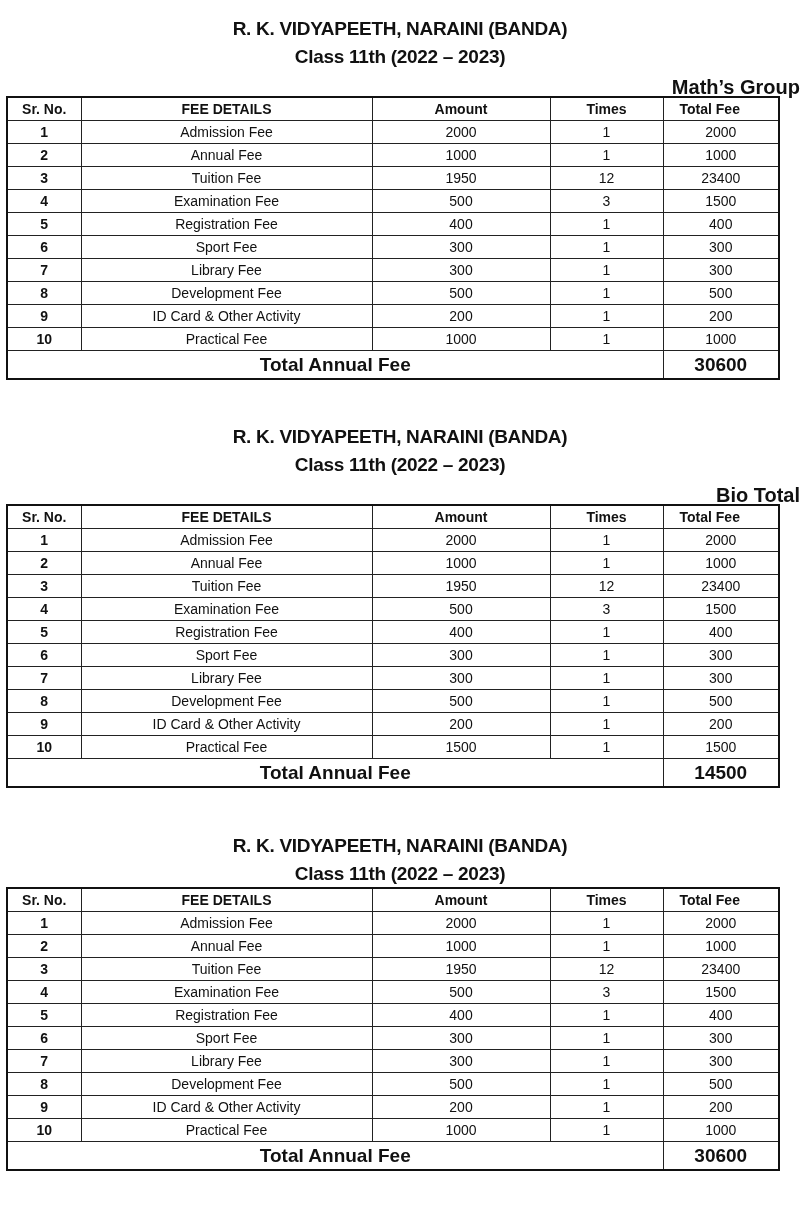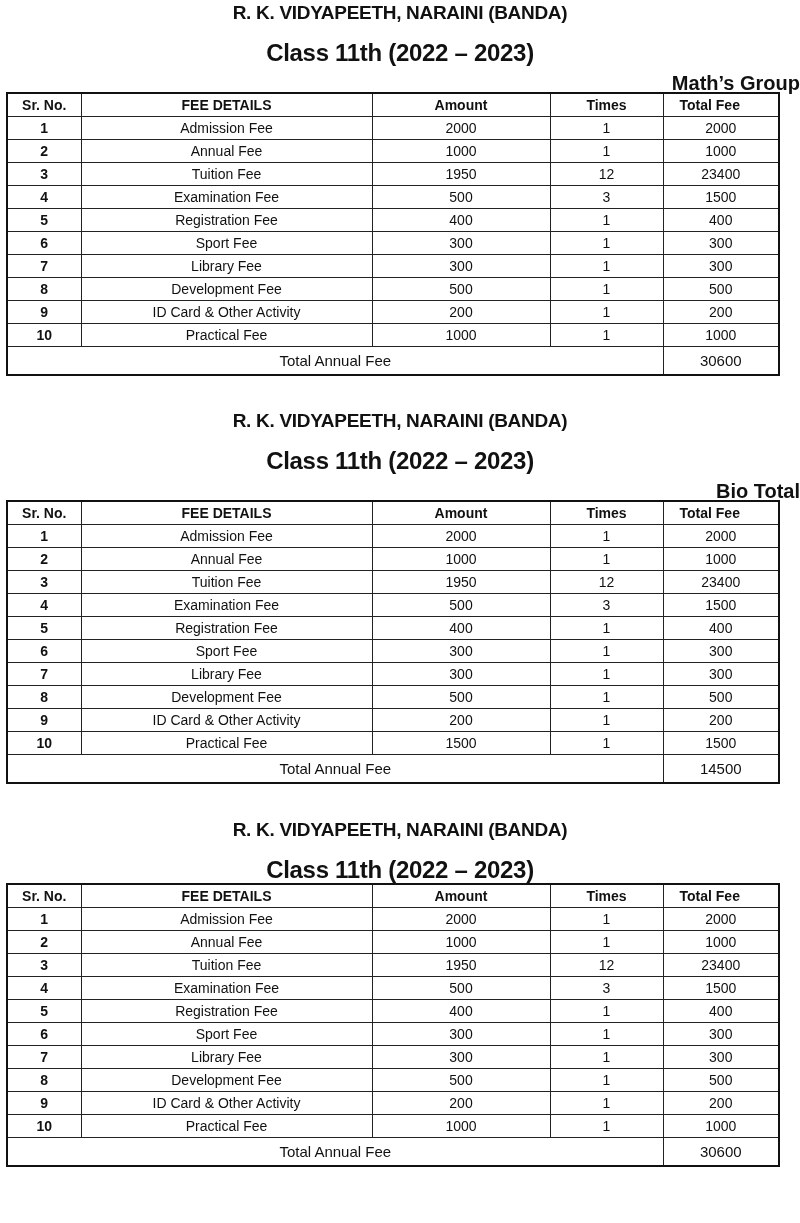--- a/index.html
+++ b/index.html
@@ -1,30 +1,30 @@
 <!DOCTYPE html>
 <html><head>
 <meta charset="utf-8">
 <style>
   html, body { margin: 0; padding: 0; background: #ffffff; }
   body { width: 800px; height: 1223px; position: relative; overflow: hidden;
          font-family: "Liberation Sans", sans-serif; color: #111; }
   .section { position: absolute; left: 0; width: 800px; }
   .title { text-align: center; font-weight: bold; font-size: 19px; line-height: 26px; letter-spacing: -0.3px; }
-  .title.t1 { margin-top: 0; }
-  .subtitle { text-align: center; font-weight: bold; font-size: 24px; line-height: 26px; margin-top: 14px; letter-spacing: -0.3px; }
+  .title.t1 { margin-top: 16px; }
+  .subtitle { text-align: center; font-weight: bold; font-size: 19px; line-height: 26px; margin-top: 2px; letter-spacing: -0.3px; }
   .group { text-align: right; font-weight: bold; font-size: 20px; line-height: 18px; margin-top: 8px; }
   table.fees { position: relative; margin-left: 6px; width: 772px; border-collapse: collapse;
                border: 2px solid #111; table-layout: fixed; }
   table.fees td, table.fees th { border: 1.5px solid #222; padding: 0; height: 22px; font-size: 14px;
                text-align: center; line-height: 20px; }
   table.fees th { font-weight: bold; }
   table.fees th.totfee { text-align: left; padding-left: 16px; }
   td.srno { font-weight: bold; }
-  tr.total td { height: 27px; font-size: 15px; font-weight: normal; }
+  tr.total td { height: 27px; font-size: 19px; font-weight: bold; }
   col.c1 { width: 74px; } col.c2 { width: 291px; } col.c3 { width: 178px; }
   col.c4 { width: 113px; } col.c5 { width: 116px; }
 </style>
 </head>
 <body>
 
 <div id="doc">
   <div class="section" style="top: 0px;">
     <div class="title t1">R. K. VIDYAPEETH, NARAINI (BANDA)</div>
     <div class="subtitle">Class 11th  (2022 – 2023)</div>

